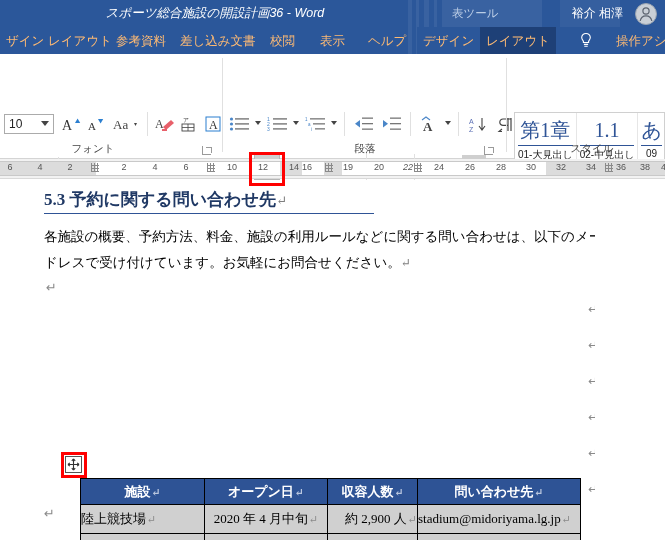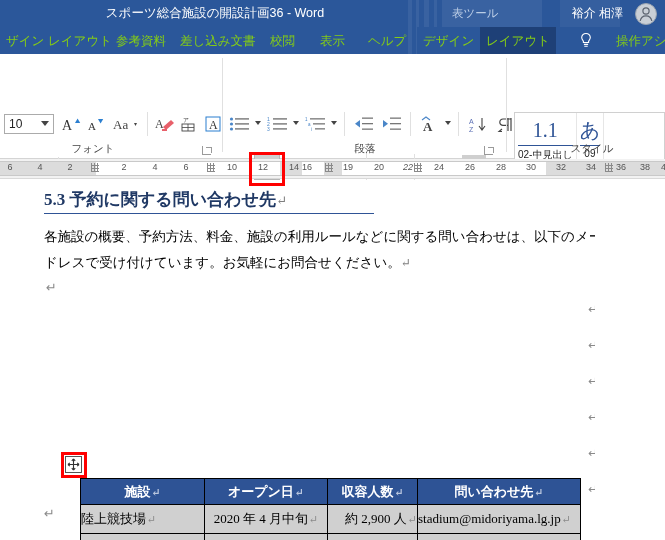--- a/index.html
+++ b/index.html
@@ -17,21 +17,21 @@
     background: #2b579a;
     overflow: hidden;
   }
   .titlebar .deco {
     position: absolute; top: 0; height: 27px;
     background: rgba(255,255,255,0.07);
   }
   .title-text {
     position: absolute; left: 0; top: 0; width: 430px; height: 27px;
     line-height: 27px; text-align: center;
-    color: #ffffff; font-size: 12.5px; white-space: nowrap;
+    color: #ffffff; font-size: 12.5px; white-space: nowrap; font-style: italic;
   }
   .table-tools {
     position: absolute; left: 452px; top: 0; height: 27px; line-height: 27px;
     color: #bfd0e8; font-size: 11.5px;
   }
   .user-name {
     position: absolute; right: 42px; top: 0; height: 27px; line-height: 27px;
     color: #ffffff; font-size: 12px; white-space: nowrap;
   }
   .avatar {
@@ -44,21 +44,21 @@
   .tabbar {
     position: absolute; left: 0; top: 27px; width: 665px; height: 27px;
     background: #2b579a; overflow: hidden;
   }
   .tabbar .deco {
     position: absolute; top: -27px; height: 54px;
     background: rgba(255,255,255,0.07);
   }
   .tab {
     position: absolute; top: 0; height: 27px; line-height: 28px;
-    color: #84cc16; font-size: 12.5px; white-space: nowrap;
+    color: #fdba74; font-size: 12.5px; white-space: nowrap;
     padding: 0 6px; cursor: default;
   }
   .tab.tt { background: #2b579a; }
   .tab.active-tt { background: #1e4077; }
   .assist-icon {
     position: absolute; top: 5px; right: 72px; width: 14px; height: 17px;
   }
 
   
   .ribbon {
@@ -528,20 +528,24 @@
     </div>
     <div class="rbtn" style="left:488px;top:107px;width:8px;height:8px;background:#cfcfcf;">
         <span class="caret"></span>
       </div>
 
     <div class="grp-label" style="left:300px;width:130px;">段落</div>
     <div class="grp-dialog" style="left:484px;"></div>
     <div class="grp-sep" style="left:506px;top:4px;height:94px;"></div>
 
     <div class="style-gallery">
+      <div class="style-item">
+        <div class="style-prev">第1章</div>
+        <div class="style-name">01-大見出し</div>
+      </div>
       <div class="style-item">
         <div class="style-prev">1.1</div>
         <div class="style-name">02-中見出し</div>
       </div>
       <div class="style-item">
         <div class="style-prev">あ</div>
         <div class="style-name">09</div>
       </div>
     </div>
     <div class="grp-label" style="left:542px;width:100px;">スタイル</div>

